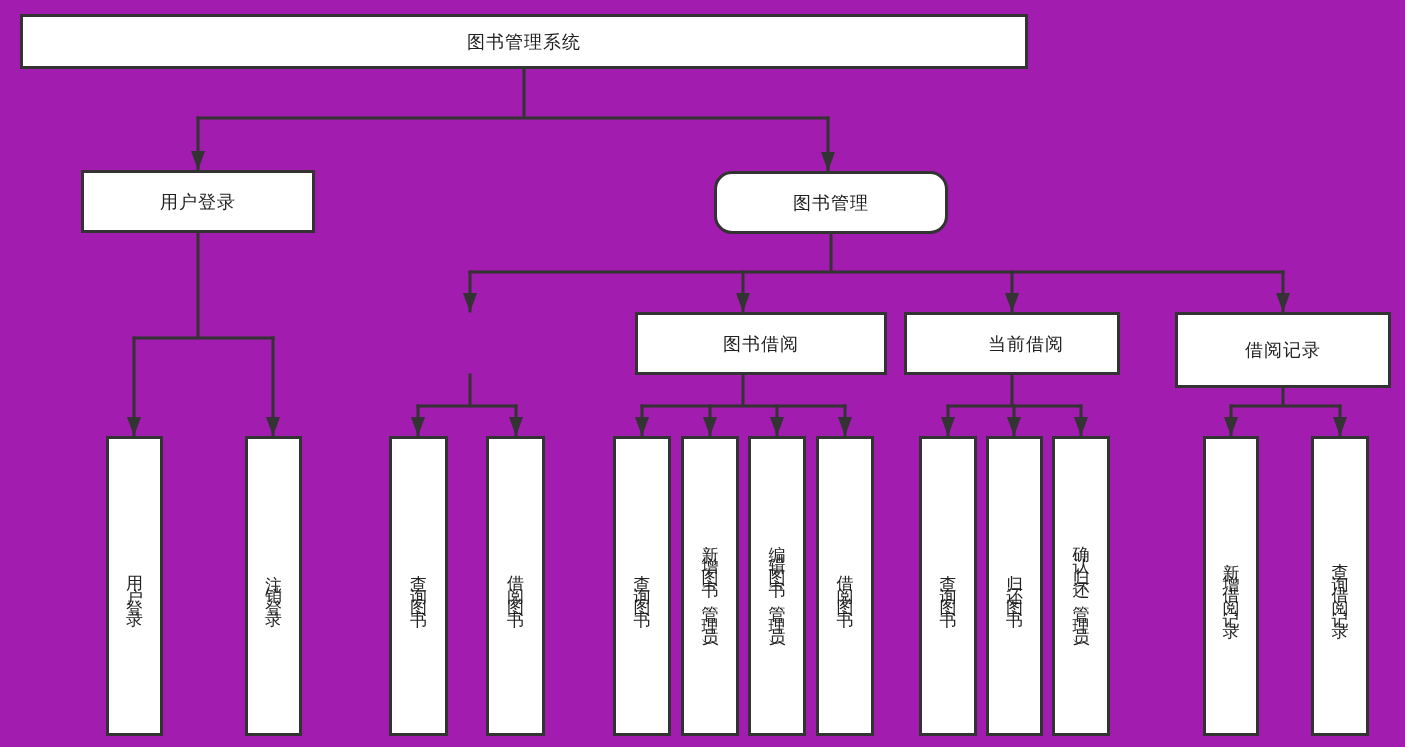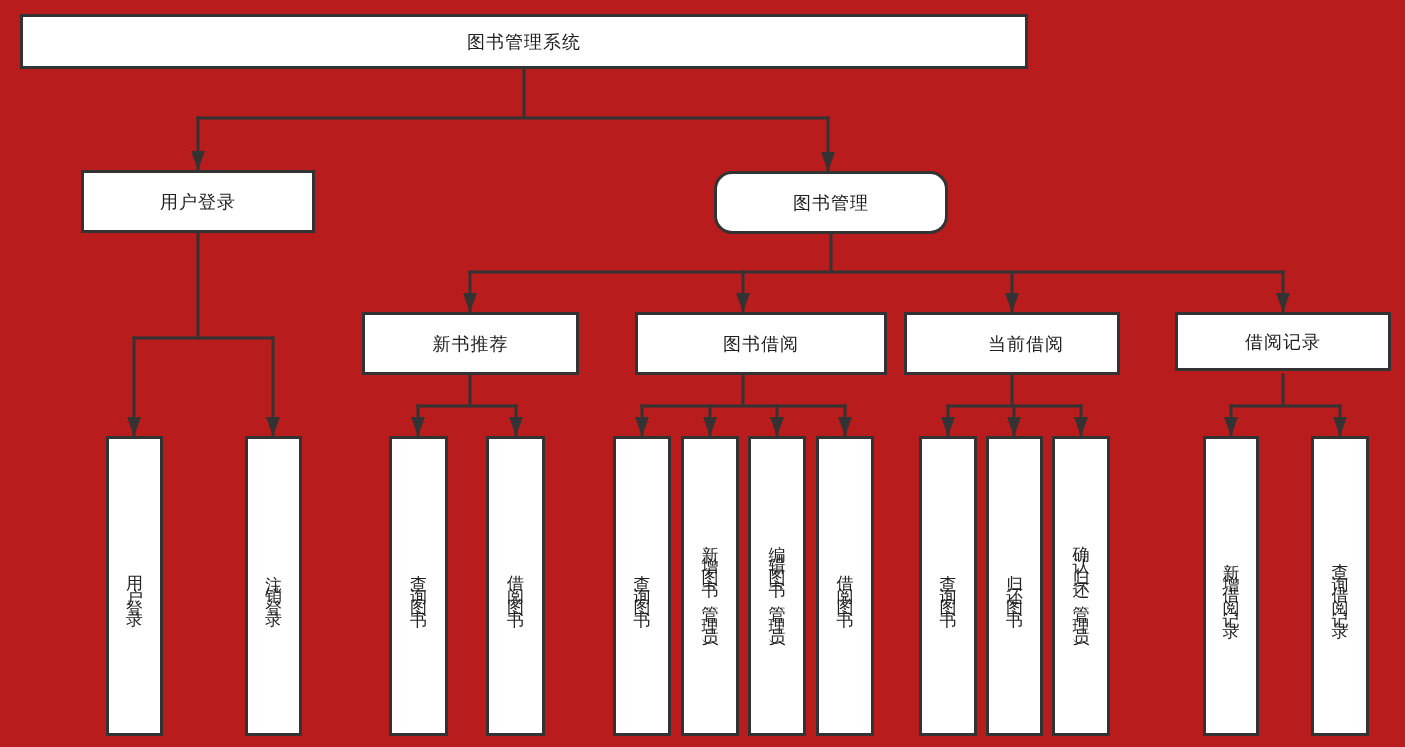--- a/index.html
+++ b/index.html
@@ -5,21 +5,21 @@
   html, body {
     margin: 0;
     padding: 0;
     background: #ffffff;
     font-family: "DejaVu Sans", "Liberation Sans", sans-serif;
   }
   .canvas {
     position: relative;
     width: 1405px;
     height: 747px;
-    background: #b91c1c;
+    background: #a21caf;
     overflow: hidden;
   }
   .connectors {
     position: absolute;
     left: 0;
     top: 0;
     width: 1405px;
     height: 747px;
   }
   .box {
@@ -100,24 +100,23 @@
       <line x1="1231" y1="406" x2="1231" y2="435" marker-end="url(#arrow)"></line>
       <line x1="1340" y1="406" x2="1340" y2="435" marker-end="url(#arrow)"></line>
     </g>
   </svg>
 
   <div class="box hbox" style="left:20px; top:14px; width:1008px; height:55px;">图书管理系统</div>
 
   <div class="box hbox" style="left:81px; top:170px; width:234px; height:63px;">用户登录</div>
   <div class="box hbox" style="left:714px; top:171px; width:234px; height:63px;border-radius:18px;">图书管理</div>
 
-  <div class="box hbox" style="left:362px; top:312px; width:217px; height:63px;">新书推荐</div>
   <div class="box hbox" style="left:635px; top:312px; width:252px; height:63px;">图书借阅</div>
   <div class="box hbox" style="left:904px; top:312px; width:216px; height:63px;padding-left:28px;">当前借阅</div>
-  <div class="box hbox" style="left:1175px; top:312px; width:216px; height:59px;text-align:center;">借阅记录</div>
+  <div class="box hbox" style="left:1175px; top:312px; width:216px; height:76px;text-align:center;">借阅记录</div>
 
   <div class="box vbox" style="left:106px; top:436px; width:57px; height:300px;">用户登录</div>
   <div class="box vbox" style="left:245px; top:436px; width:57px; height:300px;">注销登录</div>
 
   <div class="box vbox" style="left:389px; top:436px; width:59px; height:300px;">查询图书</div>
   <div class="box vbox" style="left:486px; top:436px; width:59px; height:300px;">借阅图书</div>
 
   <div class="box vbox" style="left:613px; top:436px; width:58px; height:300px;">查询图书</div>
   <div class="box vbox" style="left:681px; top:436px; width:58px; height:300px;">新增图书（管理员）</div>
   <div class="box vbox" style="left:748px; top:436px; width:58px; height:300px;">编辑图书（管理员）</div>

